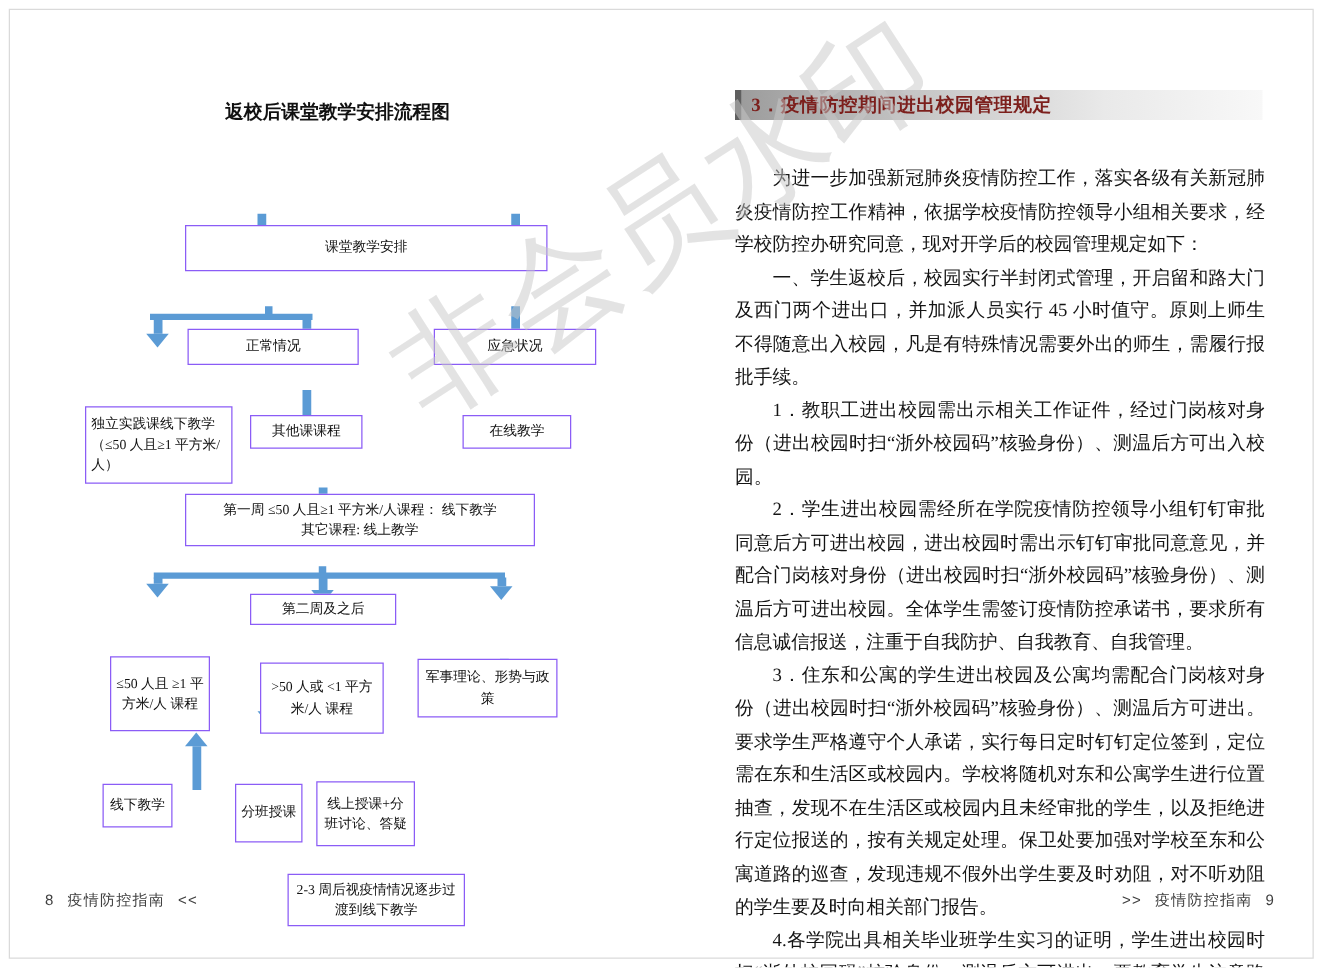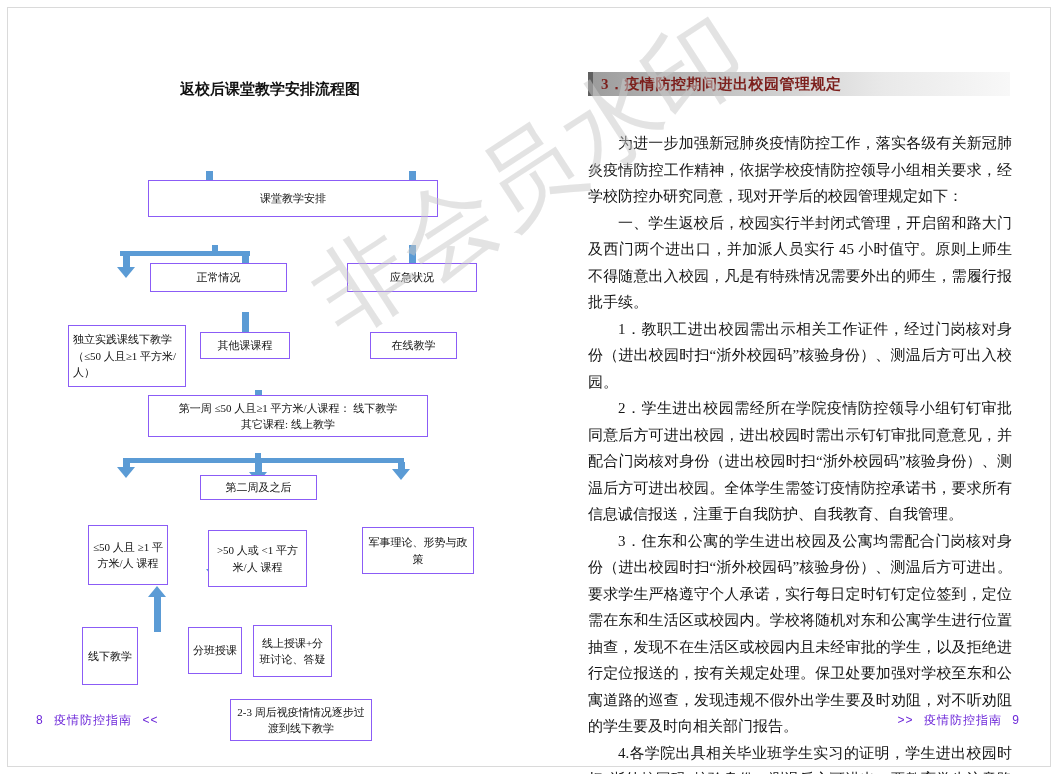--- a/index.html
+++ b/index.html
@@ -39,21 +39,21 @@
     position:absolute;left:588px;top:72px;width:422px;height:24px;
     background:linear-gradient(90deg,#9b9b9b 0%,#c6c6c6 35%,#e9e9e9 70%,#f8f8f8 100%);
     display:flex;align-items:center;z-index:2;
   }
   .heading-accent{width:5px;height:100%;background:#5f5f5f;margin-right:8px;flex:0 0 auto;}
   .heading-text{color:#7c1f1c;font-weight:bold;font-size:15px;letter-spacing:.5px;}
   .body-col{position:absolute;left:588px;top:130px;width:424px;z-index:2;}
   .body-col p{margin:0;text-indent:2em;font-size:15px;line-height:26.5px;text-align:justify;color:#141414;}
 
   
-  .footer{position:absolute;top:712px;font-size:12px;color:#6d28d9;letter-spacing:1px;z-index:2;
+  .footer{position:absolute;top:712px;font-size:12px;color:#404040;letter-spacing:1px;z-index:2;
           font-family:"Liberation Sans","DejaVu Sans",sans-serif;}
   .footer-left{left:36px;}
   .footer-right{right:38px;text-align:right;}
   .footer span{margin-right:6px;}
   .footer-right span{margin-right:0;margin-left:6px;}
 </style>
 </head>
 <body>
 
 <div class="page">
@@ -69,22 +69,22 @@
     <div class="node align-left" style="left:68px;top:278px;width:118px;height:62px;">独立实践课线下教学（≤50 人且≥1 平方米/人）</div>
     <div class="node" style="left:200px;top:285px;width:90px;height:27px;">其他课课程</div>
     <div class="node" style="left:370px;top:285px;width:87px;height:27px;">在线教学</div>
     <div class="node" style="left:148px;top:348px;width:280px;height:42px;">
       <div>第一周  ≤50 人且≥1 平方米/人课程： 线下教学</div>
       <div>其它课程: 线上教学</div>
     </div>
     <div class="node" style="left:200px;top:428px;width:117px;height:25px;">第二周及之后</div>
     <div class="node" style="left:88px;top:478px;width:80px;height:60px;">≤50 人且 ≥1 平方米/人 课程</div>
     <div class="node" style="left:208px;top:483px;width:99px;height:57px;">&gt;50 人或 &lt;1 平方米/人 课程</div>
-    <div class="node" style="left:362px;top:480px;width:112px;height:47px;">军事理论、形势与政策</div>
-    <div class="node" style="left:82px;top:580px;width:56px;height:58px;">线下教学</div>
+    <div class="node" style="left:334px;top:480px;width:112px;height:47px;">军事理论、形势与政策</div>
+    <div class="node" style="left:82px;top:580px;width:56px;height:35px;">线下教学</div>
     <div class="node" style="left:188px;top:580px;width:54px;height:47px;">分班授课</div>
     <div class="node" style="left:253px;top:578px;width:79px;height:52px;">线上授课+分班讨论、答疑</div>
     <div class="node" style="left:230px;top:652px;width:142px;height:42px;">2-3 周后视疫情情况逐步过渡到线下教学</div>
 
     <div class="arr down" style="left:200px;top:171px;height:45px;">
         <i class="shaft"></i>
         <i class="head"></i>
       </div>
     <div class="arr down" style="left:403px;top:171px;height:45px;">
         <i class="shaft"></i>

